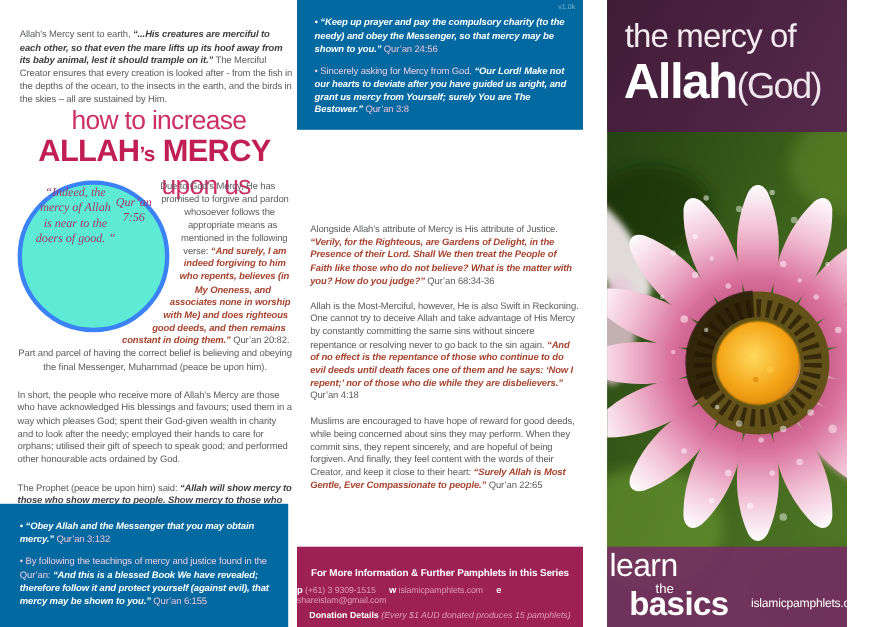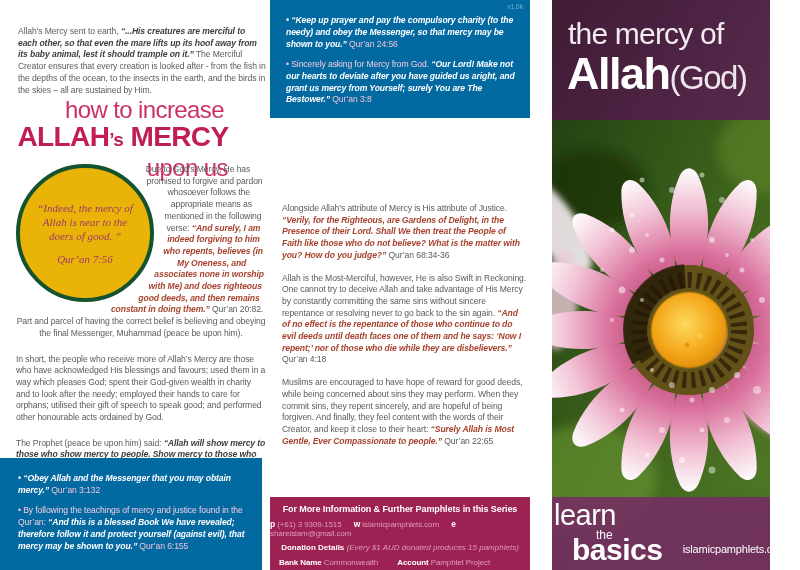--- a/index.html
+++ b/index.html
@@ -8,27 +8,27 @@
   
   .body{font-size:8.6px;line-height:11.7px;color:#5a5b5d;letter-spacing:-0.1px;text-align:left;}
   .bq{font-weight:bold;font-style:italic;color:#3e3e41;}
   .rq{font-weight:bold;font-style:italic;color:#a6432e;}
   .ref{color:#5a5b5d;}
   p{margin:0;}
   
   .intro{position:absolute;left:18px;top:26px;width:248px;}
   .howto{position:absolute;left:0;top:97px;width:254px;}
   .h-light{font-size:24px;line-height:25px;color:#cd3066;text-align:right;padding-right:30px;letter-spacing:-0.6px;}
-  .h-bold{font-size:28px;line-height:30px;font-weight:bold;color:#c11e53;text-align:center;padding-right:8px;letter-spacing:-0.6px;}
+  .h-bold{font-size:28px;line-height:30px;font-weight:bold;color:#c11e53;text-align:right;padding-right:8px;letter-spacing:-0.6px;}
   .h-bold .small-s{font-size:19px;}
   .h-light2{font-size:24px;line-height:26px;color:#cd3066;text-align:right;padding-right:26px;letter-spacing:-0.6px;}
   .flow{position:absolute;left:16px;top:164px;width:250px;}
   .quote-circle{float:left;width:138px;height:138px;margin:0 8px 4px 0;border-radius:50%;
-      background:#eab308;border:4px solid #14532d;box-sizing:border-box;
-      shape-outside:circle(50%);display:flex;flex-direction:column;justify-content:center;
+      background:#5eead4;border:4px solid #3b82f6;box-sizing:border-box;
+      shape-outside:circle(50%);display:flex;flex-direction:row;justify-content:center;
       text-align:center;font-family:"Liberation Serif",serif;font-style:italic;
       color:#a03a68;font-size:11px;line-height:14px;padding:0 12px;}
   .quote-circle .cref{margin-top:9px;}
   .flow .wrap{ text-align:center;}
   .flow .blk{margin-top:14px;text-align:left;}
   
   .pinkbox{background:#0369a1;color:#fff;box-sizing:border-box;position:absolute;}
   .box-left{left:0;top:458px;width:262px;height:112px;padding:15px 12px 0 18px;}
   .box-top{left:270px;top:0;width:260px;height:118px;padding:15px 12px 0 16px;}
   .boxp{font-size:8.6px;line-height:11.9px;letter-spacing:-0.1px;}
@@ -39,21 +39,21 @@
   .version{position:absolute;top:3px;right:7px;font-size:6.5px;color:rgba(255,255,255,0.45);}
   
   .mheading{position:absolute;left:282px;top:141px;}
   .mh-bold{font-size:27px;line-height:28px;font-weight:bold;color:#b81d50;letter-spacing:-0.6px;}
   .mh-light{font-size:27px;line-height:31px;color:#d15a8b;margin-left:28px;letter-spacing:-0.6px;}
   .mbody{position:absolute;left:282px;top:203px;width:246px;}
   .mbody p + p{margin-top:11px;}
   
   .footerbox{position:absolute;left:270px;top:497px;width:260px;height:73px;background:#9e2153;
       color:#fff;box-sizing:border-box;padding-top:7px;}
-  .f-title{text-align:center;font-weight:bold;font-size:9px;letter-spacing:-0.1px;}
+  .f-title{text-align:center;font-weight:bold;font-size:9px;letter-spacing:-0.1px;margin-top:12px;}
   .f-contact{text-align:left;font-size:8px;margin-top:5px;letter-spacing:-0.1px;}
   .f-contact b{font-size:8.5px;}
   .f-contact .gap{display:inline-block;width:10px;}
   .f-val{color:#dc9cba;}
   .f-donate{text-align:center;font-size:8px;margin-top:5px;}
   .f-donate .note{font-style:italic;color:#dc9cba;}
   .f-bank{display:flex;justify-content:space-between;font-size:8px;margin-top:5px;padding:0 9px;letter-spacing:-0.1px;}
   .f-bank div{line-height:11px;}
   
   .col-right{position:absolute;left:552px;top:0;width:218px;height:570px;overflow:hidden;background:#2f4d17;}

